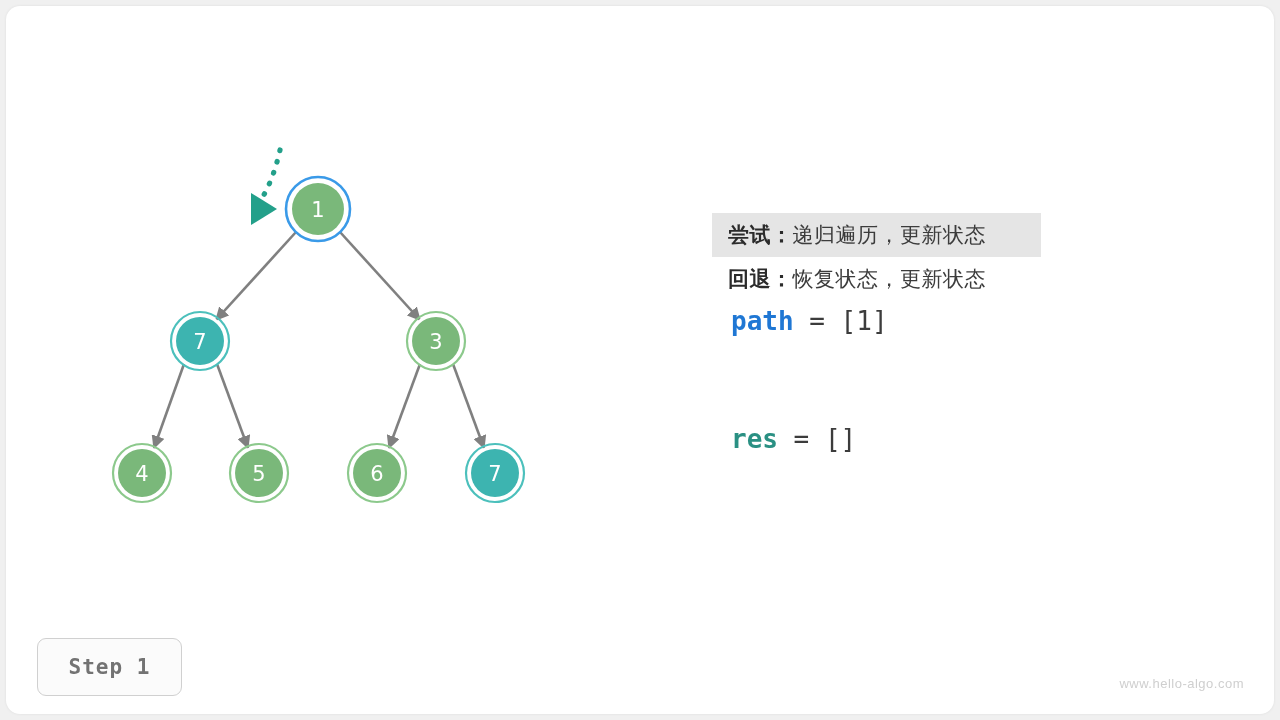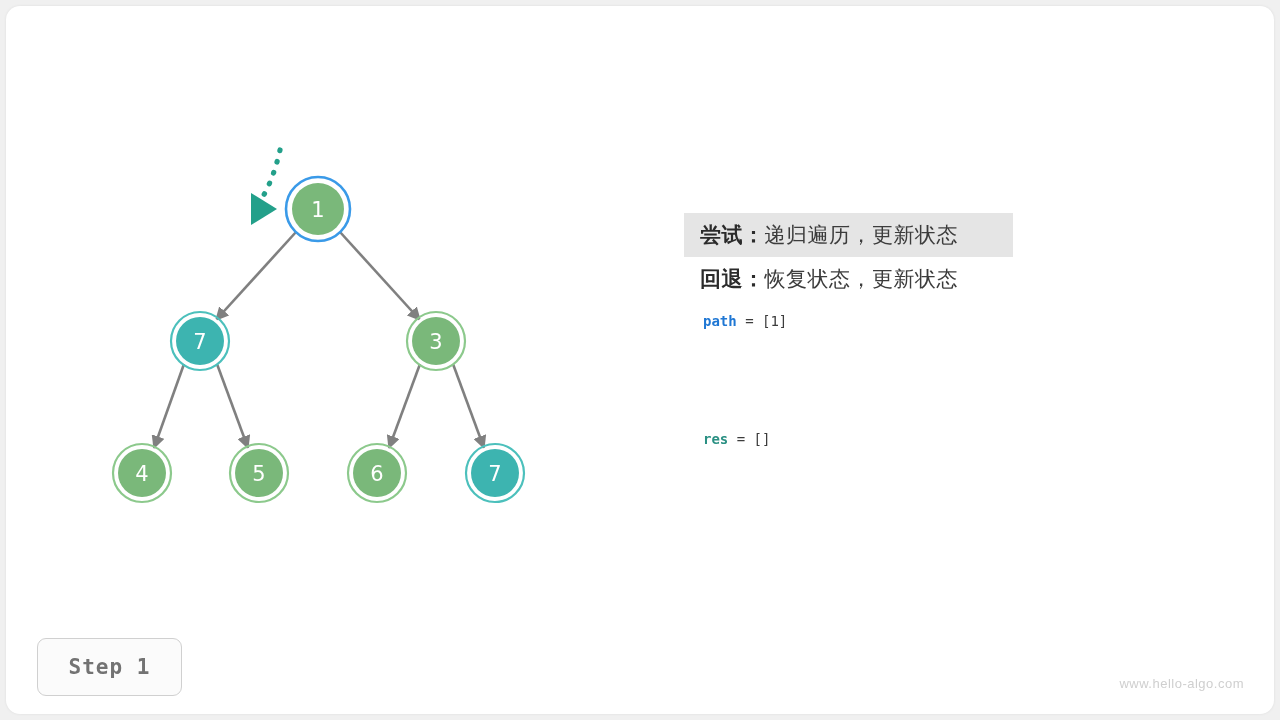--- a/index.html
+++ b/index.html
@@ -47,21 +47,21 @@
     font-family: "DejaVu Sans", "Liberation Sans", sans-serif;
     font-size: 21px;
     text-anchor: middle;
     dominant-baseline: central;
     user-select: none;
   }
 
   
   #info-panel {
     position: absolute;
-    left: 684px;
+    left: 712px;
     top: 213px;
     width: 560px;
   }
 
   .info-line {
     font-family: "DejaVu Sans", "Liberation Sans", sans-serif;
     font-size: 21px;
     color: #3c3c3c;
     line-height: 1.0;
     white-space: nowrap;
@@ -81,21 +81,21 @@
     width: 329px;
   }
 
   .info-line .term {
     font-weight: bold;
     color: #2b2b2b;
   }
 
   .code-line {
     font-family: "DejaVu Sans Mono", "Liberation Mono", monospace;
-    font-size: 14px;
+    font-size: 26px;
     white-space: pre;
     padding-left: 19px;
     height: 40px;
     display: flex;
     align-items: center;
   }
 
   .var-path {
     color: #1f77d4;
     font-weight: bold;

